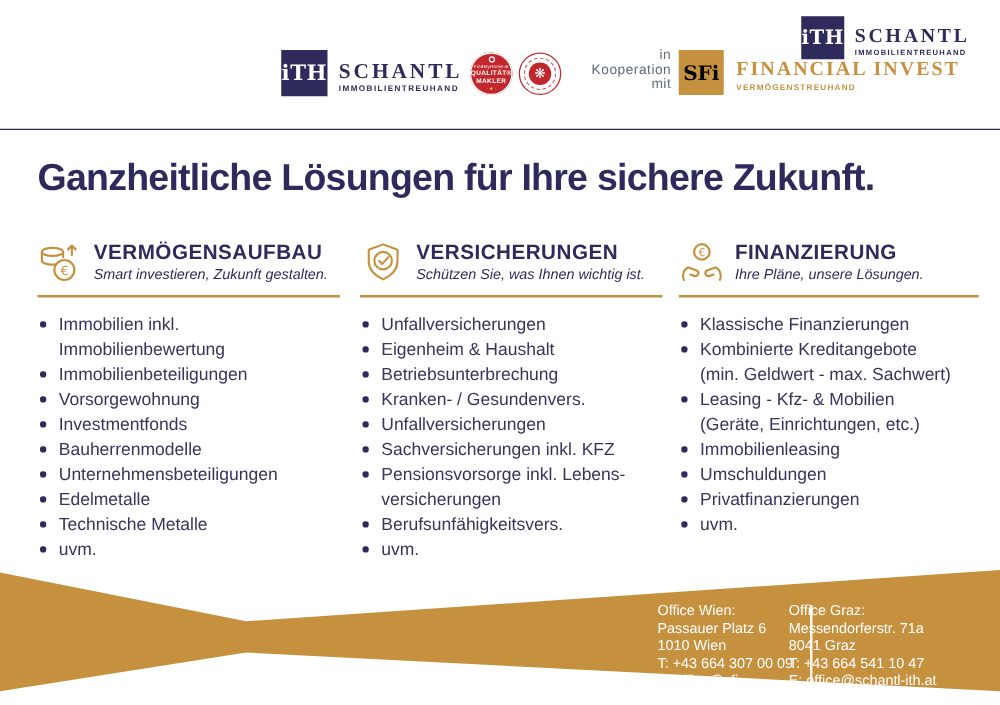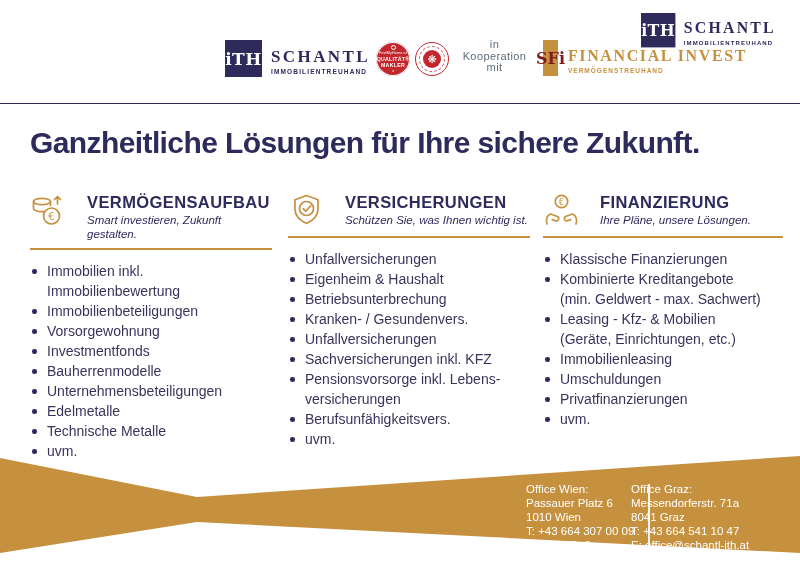--- a/index.html
+++ b/index.html
@@ -49,27 +49,27 @@
     border:1px solid var(--red);display:flex;align-items:center;justify-content:center;
   }
   .seal-award .ring{
     position:absolute;inset:3px;border:1.5px dashed var(--red);border-radius:50%;opacity:.75;
   }
   .seal-award .core{
     width:18px;height:18px;border-radius:50%;background:var(--red);
     color:#fff;font-size:11px;line-height:18px;text-align:center;
   }
   .coop{
-    position:absolute;left:452px;top:39px;width:85px;text-align:center;
+    position:absolute;left:452px;top:39px;width:85px;text-align:right;
     color:var(--gray);font-size:11px;line-height:11.5px;letter-spacing:.4px;
   }
   .logo-sfi{position:absolute;left:543px;top:40px;display:flex;align-items:flex-start;}
   .sfi-square{
-    width:15px;height:36px;background:var(--gold);
-    color:#7f1d1d;display:flex;align-items:center;justify-content:center;
+    width:36px;height:36px;background:var(--gold);
+    color:#000000;display:flex;align-items:center;justify-content:center;
     font-family:"DejaVu Serif", serif;font-weight:bold;font-size:16px;
   }
   .sfi-text{margin-left:10px;padding-top:8px;}
   .sfi-name{
     font-family:"Liberation Serif", serif;font-weight:bold;
     color:var(--gold);font-size:16px;letter-spacing:1.6px;line-height:16px;
   }
   .sfi-tagline{color:var(--gold);font-size:6.5px;letter-spacing:1px;margin-top:3px;font-weight:bold;}
   .top-rule{position:absolute;left:0;top:103px;width:800px;height:1px;background:var(--navy);}
   
@@ -77,21 +77,21 @@
     position:absolute;left:30px;top:124px;width:760px;
     color:var(--navy);font-size:30px;font-weight:bold;letter-spacing:-.6px;line-height:38px;
   }
   
   .col{position:absolute;top:190px;width:242px;}
   .col1{left:30px;}
   .col2{left:288px;}
   .col3{left:543px;width:240px;}
   .col-head{display:flex;align-items:flex-start;}
   .col-icon{width:37px;height:37px;flex:0 0 37px;margin-top:2px;}
-  .col-titles{margin-left:20px;}
+  .col-titles{margin-left:8px;}
   .col-title{
     color:var(--navy);font-size:16.5px;font-weight:bold;letter-spacing:.4px;line-height:19px;margin-top:3px;
   }
   .col-sub{color:var(--navy);font-size:11.5px;font-style:italic;line-height:14px;margin-top:1px;}
   .gold-rule{height:2px;background:var(--gold);margin-top:7px;}
   ul.bullets{list-style:none;margin-top:11px;}
   ul.bullets li{
     position:relative;padding-left:17px;
     color:#37345c;font-size:14px;line-height:20px;
   }

